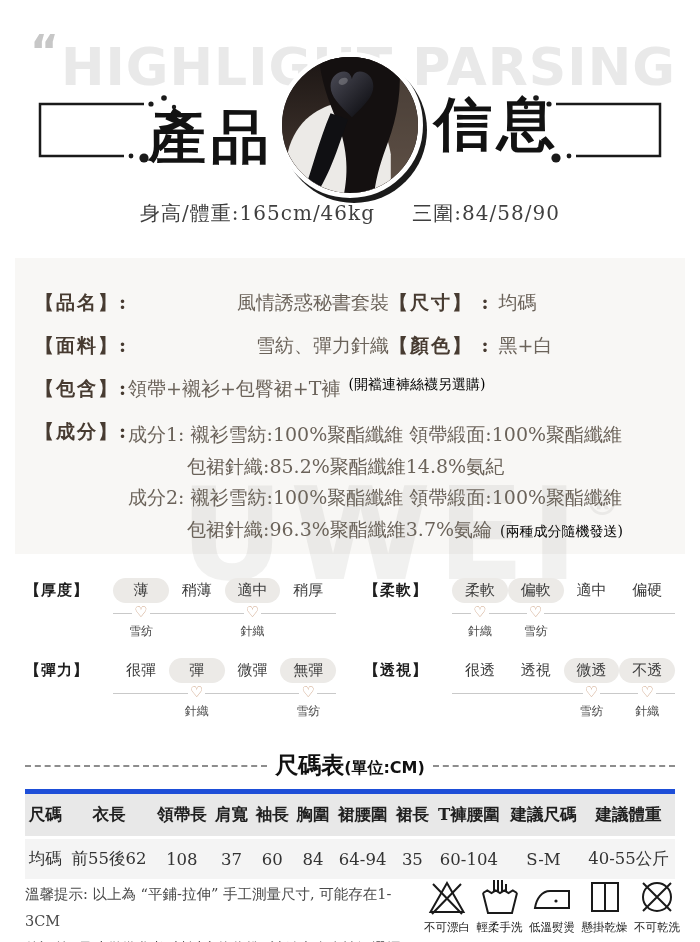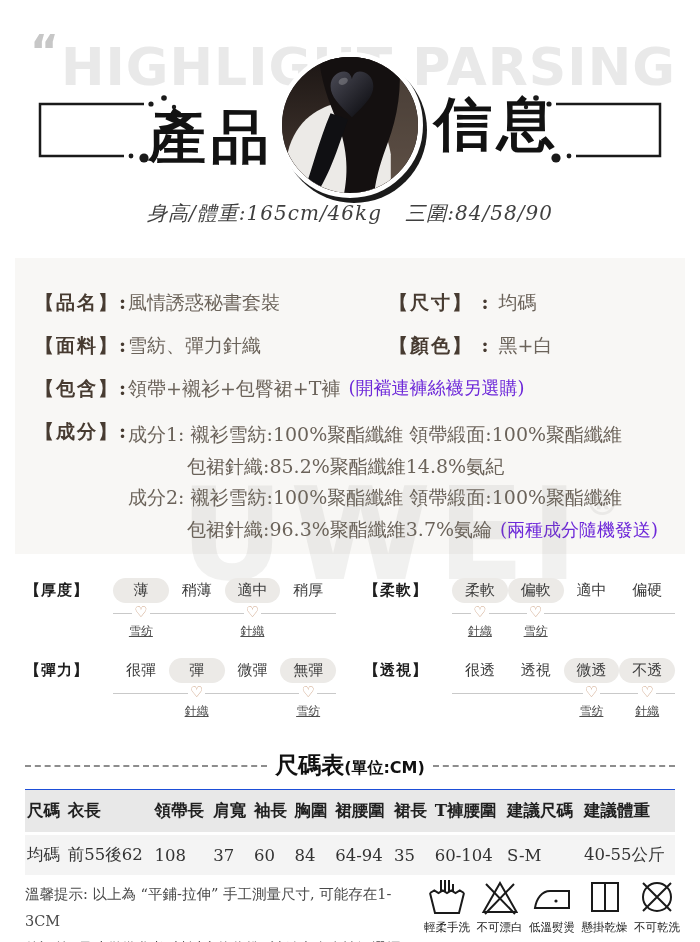--- a/index.html
+++ b/index.html
@@ -21,31 +21,31 @@
   .title-right-txt { left:422px;margin-left:12px; }
 
   .photo { position:absolute; top:52px; left:277px; width:146px; height:146px; border-radius:50%;
            border:5px solid #ffffff; overflow:hidden; background:#241d1b;
            box-shadow:4px 5px 0 0 #1b1b1b; }
   .photo svg { display:block; }
 
   
   .stats { position:absolute; top:200px; left:0; width:700px; text-align:center;
            font-size:20px; color:#3f3f3f; letter-spacing:1px; }
-  .stats span { margin:0 8px;font-style:italic; }
+  .stats span { margin:0 15px; }
 
   
   .info-panel { position:absolute; top:258px; left:15px; width:670px; height:296px;
                 background:#f8f7f5; padding:32px 18px 0 20px; font-size:19px; color:#6b635a; }
   .info-row { display:flex; margin-bottom:17px; }
-  .info-col-l { flex:0 0 56%; display:flex; }
+  .info-col-l { flex:0 0 56%; display:flex;justify-content:space-between; }
   .info-col-r { flex:1; display:flex; }
   .info-label { font-weight:bold; color:#473b31; letter-spacing:2px; white-space:nowrap; }
   .info-value { color:#6b635a; white-space:nowrap; }
-  .red-note { color:#6d28d9; font-size:18px; margin-left:8px; white-space:nowrap; }
+  .red-note { color:#000000; font-size:14px; margin-left:8px; white-space:nowrap; }
   .comp-row { display:flex; margin-bottom:8px; }
   .comp-lines { line-height:31.5px; }
   .comp-indent { padding-left:59px; }
 
   
   .brand-wm { position:absolute; top:460px; left:180px; font-family:"DejaVu Sans","Liberation Sans",sans-serif;
               font-weight:bold; font-size:128px; letter-spacing:6px; color:rgba(120,115,110,0.10);
               pointer-events:none; }
   .brand-wm sup { font-size:36px; vertical-align:64px; }
 
@@ -57,30 +57,30 @@
   .opts { display:flex; flex:1; }
   .opt { flex:1; text-align:center; color:#3c3c3c; padding:3px 0; border-radius:16px; white-space:nowrap; }
   .opt.hl { background:#eceae7; }
   .scale { position:relative; margin-left:88px; height:40px; margin-top:1px; }
   .scale-line { position:absolute; top:9px; left:0; right:0; border-top:1px solid #c9c9c9; }
   .marks { position:absolute; top:0; left:0; right:0; display:flex; }
   .mark-cell { flex:1; display:flex; flex-direction:column; align-items:center; }
   .heart { font-family:"DejaVu Sans","Liberation Sans",sans-serif; font-size:15px; line-height:17px;
            color:#c99d7e; background:#ffffff; padding:0 2px; visibility:hidden; }
   .heart.show { visibility:visible; }
-  .mark-label { font-family:"DejaVu Sans","Liberation Sans",sans-serif; font-size:12px; color:#4c4c4c; margin-top:2px;text-decoration:underline; }
+  .mark-label { font-family:"DejaVu Sans","Liberation Sans",sans-serif; font-size:12px; color:#4c4c4c; margin-top:2px; }
 
   
   .size-title { position:absolute; top:750px; left:25px; width:650px; display:flex; align-items:center; }
   .dash { flex:1; border-top:2px dashed #8d8d8d; }
   .size-title-text { margin:0 8px; font-family:"DejaVu Sans","Liberation Sans",sans-serif;
                      font-weight:bold; color:#111; font-size:23px; white-space:nowrap; }
   .size-title-unit { font-size:16px; }
   .size-table { position:absolute; top:789px; left:25px; width:650px; border-collapse:collapse;
-                border-top:1px solid #1d4ed8; font-size:16.5px; text-align:left; }
+                border-top:5px solid #1d4ed8; font-size:16.5px; text-align:center; }
   .size-table th { background:#e8e8e8; color:#1f1f1f; font-weight:bold; padding:10px 2px; white-space:nowrap; }
   .size-table td { background:#f4f4f4; color:#333; padding:9px 2px; border-top:3px solid #ffffff; white-space:nowrap; }
 
   
   .tips { position:absolute; top:881px; left:25px; width:400px; font-size:14.5px; color:#4a4a4a; line-height:27px; }
   .care { position:absolute; top:877px; left:424px; width:256px; display:flex; justify-content:space-between; }
   .care-item { display:flex; flex-direction:column; align-items:center; }
   .care-item svg { display:block; }
   .care-label { font-family:"DejaVu Sans","Liberation Sans",sans-serif; font-size:11.5px; color:#222; margin-top:3px; white-space:nowrap; }
 </style>
@@ -359,35 +359,35 @@
 
   <div class="tips">
     <div>溫馨提示: 以上為 “平鋪-拉伸” 手工測量尺寸, 可能存在1-3CM</div>
     <div>的誤差, 尺寸僅供參考, 請以實物為準, 請結合自身情況選擇!</div>
   </div>
 
   <div class="care">
     <div class="care-item">
       <svg width="40" height="40" viewBox="0 0 40 40">
         <g fill="none" stroke="#1a1a1a" stroke-width="2">
+          <path d="M20,6 L3.5,35 H36.5 Z"></path>
+          <path d="M6,7 L35,37 M34,7 L5,37"></path>
+        </g>
+      </svg>
+      <span class="care-label">不可漂白</span>
+    </div>
+    <div class="care-item">
+      <svg width="40" height="40" viewBox="0 0 40 40">
+        <g fill="none" stroke="#1a1a1a" stroke-width="2">
           <path d="M3,16 L8,36 H32 L37,16"></path>
           <path d="M3,16 l4.3,-2.6 4.2,2.6 4.3,-2.6 4.2,2.6 4.3,-2.6 4.2,2.6 4.3,-2.6 4.2,2.6"></path>
           <path d="M14,3 V15 M18,3 V15 M22,3 V15 M26,7 V15"></path>
         </g>
       </svg>
       <span class="care-label">輕柔手洗</span>
-    </div>
-    <div class="care-item">
-      <svg width="40" height="40" viewBox="0 0 40 40">
-        <g fill="none" stroke="#1a1a1a" stroke-width="2">
-          <path d="M20,6 L3.5,35 H36.5 Z"></path>
-          <path d="M6,7 L35,37 M34,7 L5,37"></path>
-        </g>
-      </svg>
-      <span class="care-label">不可漂白</span>
     </div>
     <div class="care-item">
       <svg width="40" height="40" viewBox="0 0 40 40">
         <g fill="none" stroke="#1a1a1a" stroke-width="2">
           <path d="M3,31 H37 V14 H18 C10,14 4.5,21.5 3,31 Z"></path>
           <circle cx="24" cy="24" r="1.6" fill="#1a1a1a" stroke="none"></circle>
         </g>
       </svg>
       <span class="care-label">低溫熨燙</span>
     </div>

